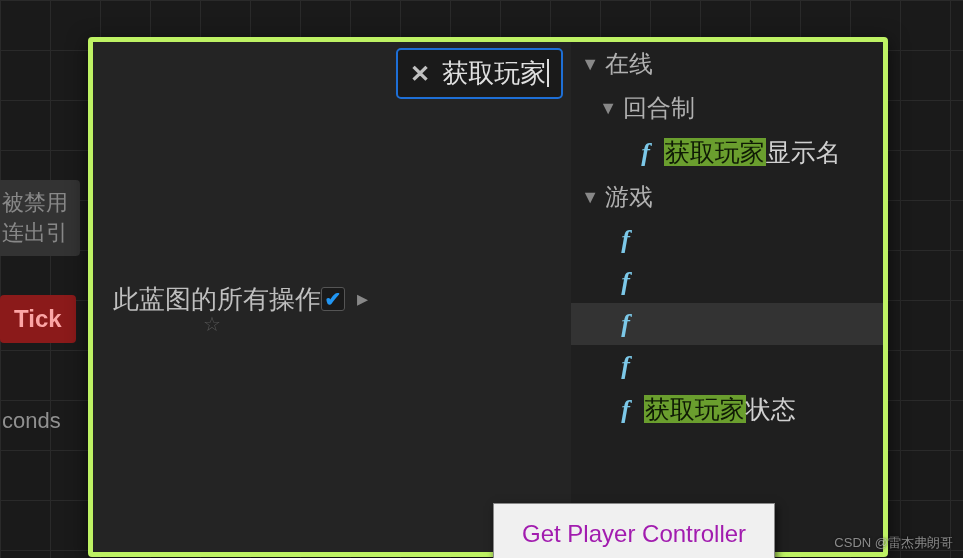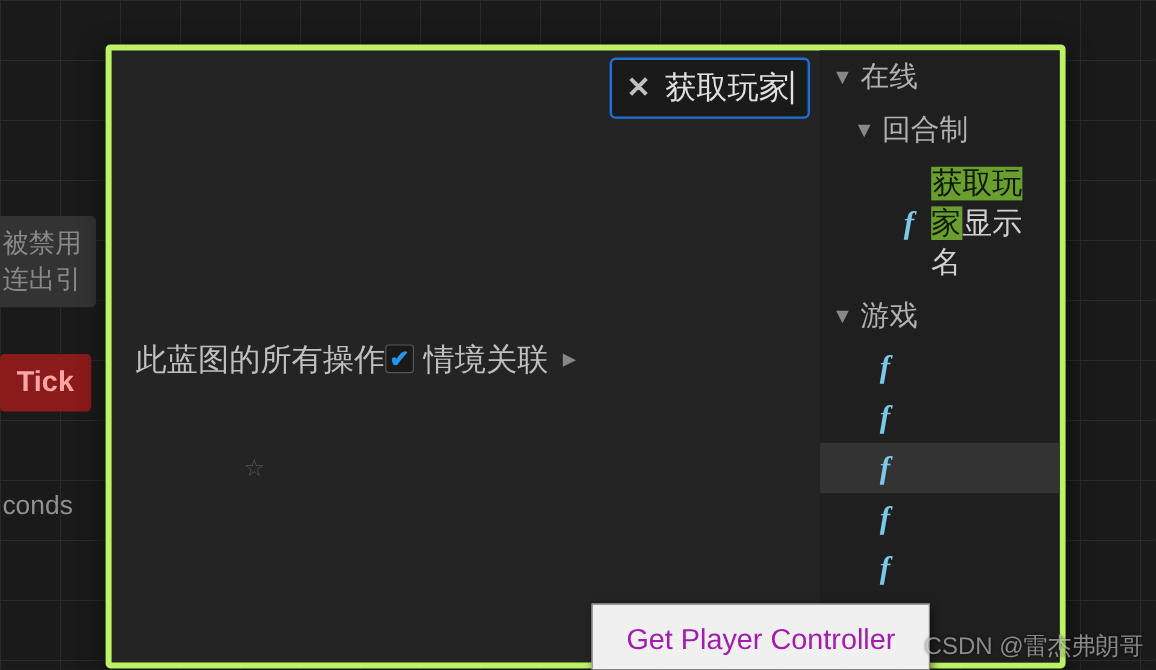--- a/index.html
+++ b/index.html
@@ -168,21 +168,21 @@
       font-size: 24px;
       padding: 16px 28px;
       box-shadow: 2px 3px 8px rgba(0,0,0,0.6);
       margin-top: 48px;
     }
     .watermark {
       position: absolute;
       right: 10px;
       bottom: 6px;
       color: #b8b8b8;
-      font-size: 20px;
+      font-size: 13px;
       opacity: 0.7;
       text-shadow: 0 0 3px #000;
     }
   </style>
 </head>
 <body>
 
 <div class="bg-grid"></div>
 
 <div class="bg-node disabled">
@@ -192,21 +192,20 @@
 <div class="bg-node tick">Tick</div>
 <div class="bg-node conds">conds</div>
 
 <div class="panel">
   <div class="panel-header">
     <span>此蓝图的所有操作</span>
     <div class="context-group">
       <span class="checkbox">
         <span class="check">✔</span>
       </span>
-      <span>情境关联</span>
       <span class="chevron-right">▸</span>
     </div>
   </div>
 
   <div class="search-wrap">
     <div class="search-box">
       <span class="clear-x">✕</span>
       <span class="search-text">
         <span>获取玩家</span><span class="caret"></span>
       </span>
@@ -246,20 +245,21 @@
       <span class="star">☆</span>
       <span class="fn-icon">f</span>
     </div>
 
     <div class="item">
       <span class="fn-icon">f</span>
     </div>
 
     <div class="item">
       <span class="fn-icon">f</span>
+      <span><span></span><span class="hl">获取玩家</span><span>状态</span></span>
     </div>
 
   </div>
 </div>
 
 <div class="tooltip">Get Player Controller</div>
 
 <div class="watermark">CSDN @雷杰弗朗哥</div>
 
 </body></html>

